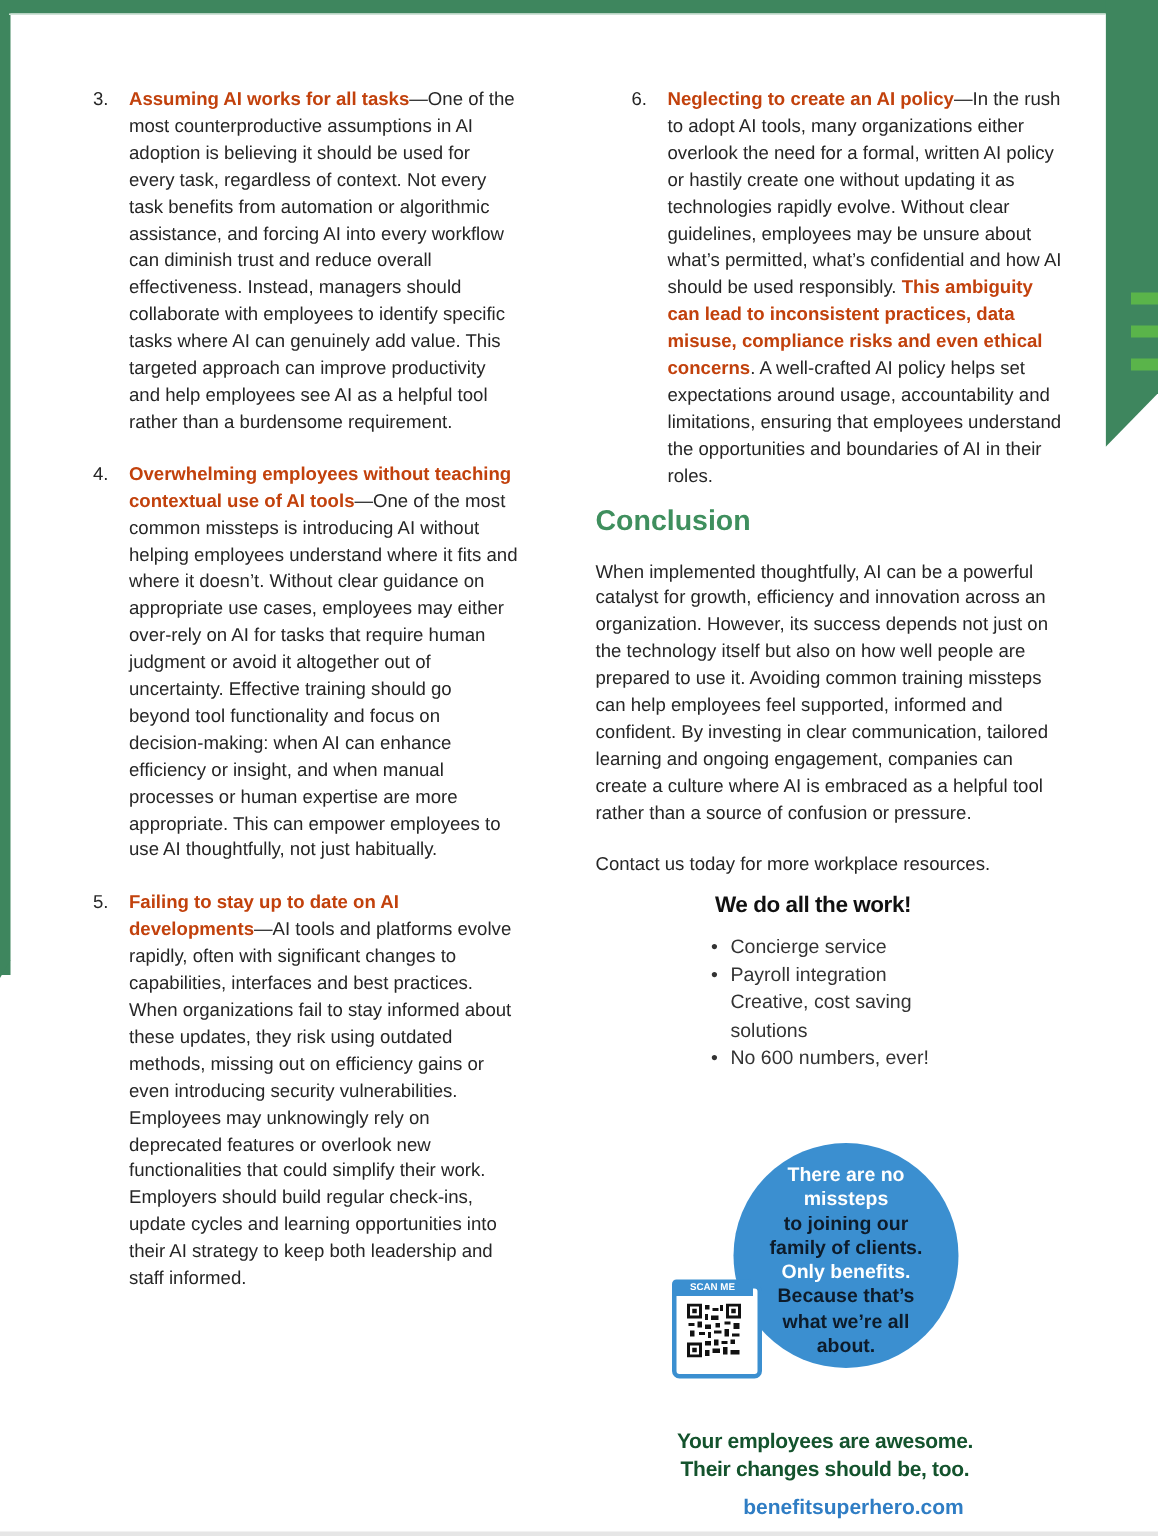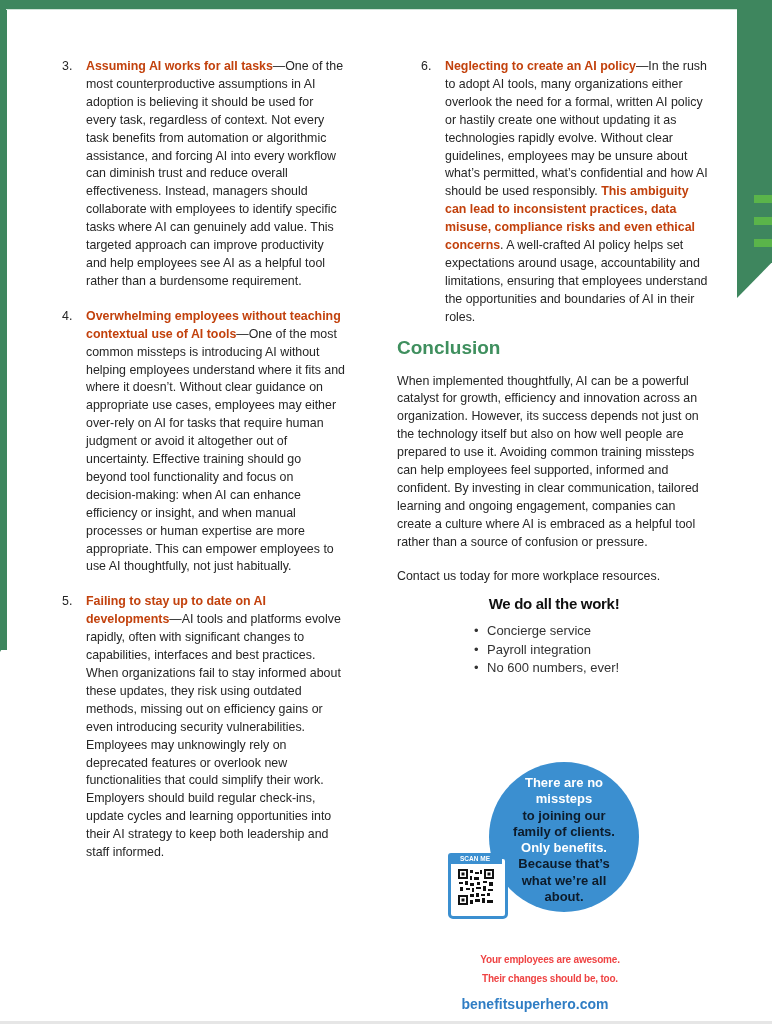--- a/index.html
+++ b/index.html
@@ -17,36 +17,36 @@
   .col-right { left:397px; top:58px; width:315px; }
   .item { position:relative; padding-left:26px; margin-bottom:17px; }
   .item .num { position:absolute; left:2px; top:0; }
   .col-right .item { padding-left:48px; }
   .col-right .item .num { left:24px; }
   .b { font-weight:bold; color:#c2410c; }
 
   .concl-head { color:#3f8f5e; font-weight:bold; font-size:19px; margin-top:-2px; margin-bottom:1px; }
   .para { margin:16px 0 13px 0; }
 
-  .promo-title { position:absolute; left:474px; top:595px; width:160px; text-align:center; font-weight:900; font-size:15px; color:#111; letter-spacing:-0.3px; }
+  .promo-title { position:absolute; left:462px; top:595px; width:160px; text-align:center; font-weight:900; font-size:15px; color:#111; letter-spacing:-0.3px; }
   .promo-list { position:absolute; left:474px; top:622px; width:170px; font-size:13px; line-height:18.5px; color:#333; list-style:none; margin:0; padding:0; }
   .promo-list li { position:relative; padding-left:13px; }
   .promo-list li .dot { position:absolute; left:0; top:0; }
 
   .circle { position:absolute; left:489px; top:762px; width:150px; height:150px; border-radius:50%; background:#3b8fd0; }
   .circle-text { position:absolute; left:489px; top:775px; width:150px; text-align:center; font-weight:bold; font-size:13px; line-height:16.3px; }
   .circle-text .w { color:#ffffff; display:block; }
   .circle-text .k { color:#0d1b2a; display:block; }
 
   .qr { position:absolute; left:448px; top:856px; width:54px; height:57px; border:3px solid #3b8fd0; border-radius:5px; background:#fff; }
   .qr-label { position:absolute; left:448px; top:853px; width:54px; height:11px; background:#3b8fd0; border-radius:3px 3px 0 0; color:#fff; font-size:6.5px; font-weight:bold; text-align:center; line-height:11px; }
   .qr-code { position:absolute; left:458px; top:869px; width:36px; height:36px; }
 
-  .tagline { position:absolute; left:420px; top:951px; width:260px; text-align:center; font-weight:900; font-size:10px; line-height:18.5px; color:#ef4444; letter-spacing:-0.2px; }
-  .site { position:absolute; left:405px; top:996px; width:260px; text-align:center; font-weight:bold; font-size:14px; color:#2f7dc4; }
+  .tagline { position:absolute; left:420px; top:951px; width:260px; text-align:center; font-weight:900; font-size:14px; line-height:18.5px; color:#14532d; letter-spacing:-0.2px; }
+  .site { position:absolute; left:439px; top:996px; width:260px; text-align:center; font-weight:bold; font-size:14px; color:#2f7dc4; }
 </style>
 </head>
 <body>
 
 <div class="frame-top"></div>
 <div class="frame-left"></div>
 <div class="frame-left-tip"></div>
 <div class="page-line"></div>
 <div class="ribbon"></div>
 <div class="ribbon-bar" style="top:195px"></div>
@@ -76,20 +76,21 @@
   </div>
   <div class="concl-head">Conclusion</div>
   <p class="para">When implemented thoughtfully, AI can be a powerful catalyst for growth, efficiency and innovation across an organization. However, its success depends not just on the technology itself but also on how well people are prepared to use it. Avoiding common training missteps can help employees feel supported, informed and confident. By investing in clear communication, tailored learning and ongoing engagement, companies can create a culture where AI is embraced as a helpful tool rather than a source of confusion or pressure.</p>
   <p class="para">Contact us today for more workplace resources.</p>
 </div>
 
 <div class="promo-title">We do all the work!</div>
 <ul class="promo-list">
   <li><span class="dot">•</span><span>Concierge service</span></li>
   <li><span class="dot">•</span><span>Payroll integration</span></li>
+  <li><span class="dot"></span><span>Creative, cost saving solutions</span></li>
   <li><span class="dot">•</span><span>No 600 numbers, ever!</span></li>
 </ul>
 
 <div class="circle"></div>
 <div class="circle-text">
   <span class="w">There are no</span>
   <span class="w">missteps</span>
   <span class="k">to joining our</span>
   <span class="k">family of clients.</span>
   <span class="w">Only benefits.</span>

